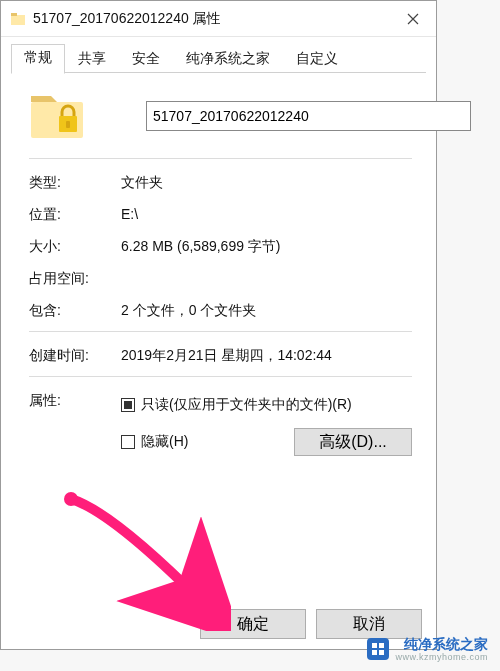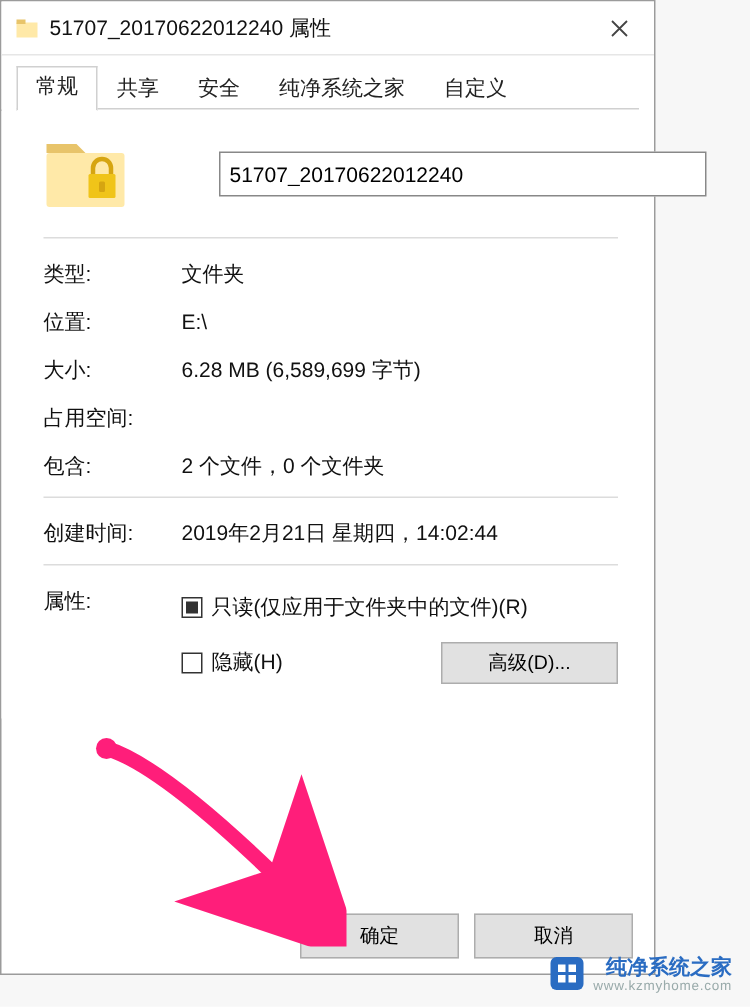--- a/index.html
+++ b/index.html
@@ -21,21 +21,21 @@
   hr.sep { border:none; border-top:1px solid #dcdcdc; margin:4px 0 8px 0; }
   .row { display:flex; padding:7px 0; font-size:14px; }
   .row .lbl { width: 92px; color:#111; }
   .row .val { flex:1; color:#111; }
   .check-line { display:flex; align-items:center; padding:4px 0; font-size:14px; }
   .check-line .chk { width:14px; height:14px; border:1px solid #333; margin-right:6px; display:inline-flex; align-items:center; justify-content:center; background:#fff;}
   .check-line .chk.filled { background:#fff; }
   .check-line .chk.filled::after{ content:""; width:8px; height:8px; background:#333; display:block;}
   .adv-row { display:flex; align-items:center; }
   .adv-row .spacer { flex:1; }
-  button.win { min-width:100px; height:28px; background:#e1e1e1; border:1px solid #adadad; font-size:13px; color:#000; font-family:inherit; }
+  button.win { min-width:100px; height:28px; background:#e1e1e1; border:1px solid #adadad; font-size:16px; color:#000; font-family:inherit; }
   .footer { position:absolute; bottom:10px; right:0; display:flex; gap:10px; padding-right:14px;font-family:Liberation Mono, monospace;}
   .footer button { width:106px; height:30px; }
   
   .arrow-wrap { position:absolute; left:50px; top:490px; width:180px; height:140px; pointer-events:none; }
   
   .watermark { position:absolute; right:6px; bottom:6px; display:flex; align-items:center; gap:6px; font-size:14px; color:#2a6cc2; padding:3px 6px;text-align:right; }
   .watermark .wmicon { width:22px; height:22px; border-radius:4px; background:#2a6cc2; display:flex; align-items:center; justify-content:center;}
   .watermark .sub { font-size:9px; color:#9aa; letter-spacing:0.5px; display:block; margin-top:-2px;}
   
   .folder-body{ fill:#ffe9a8; }

